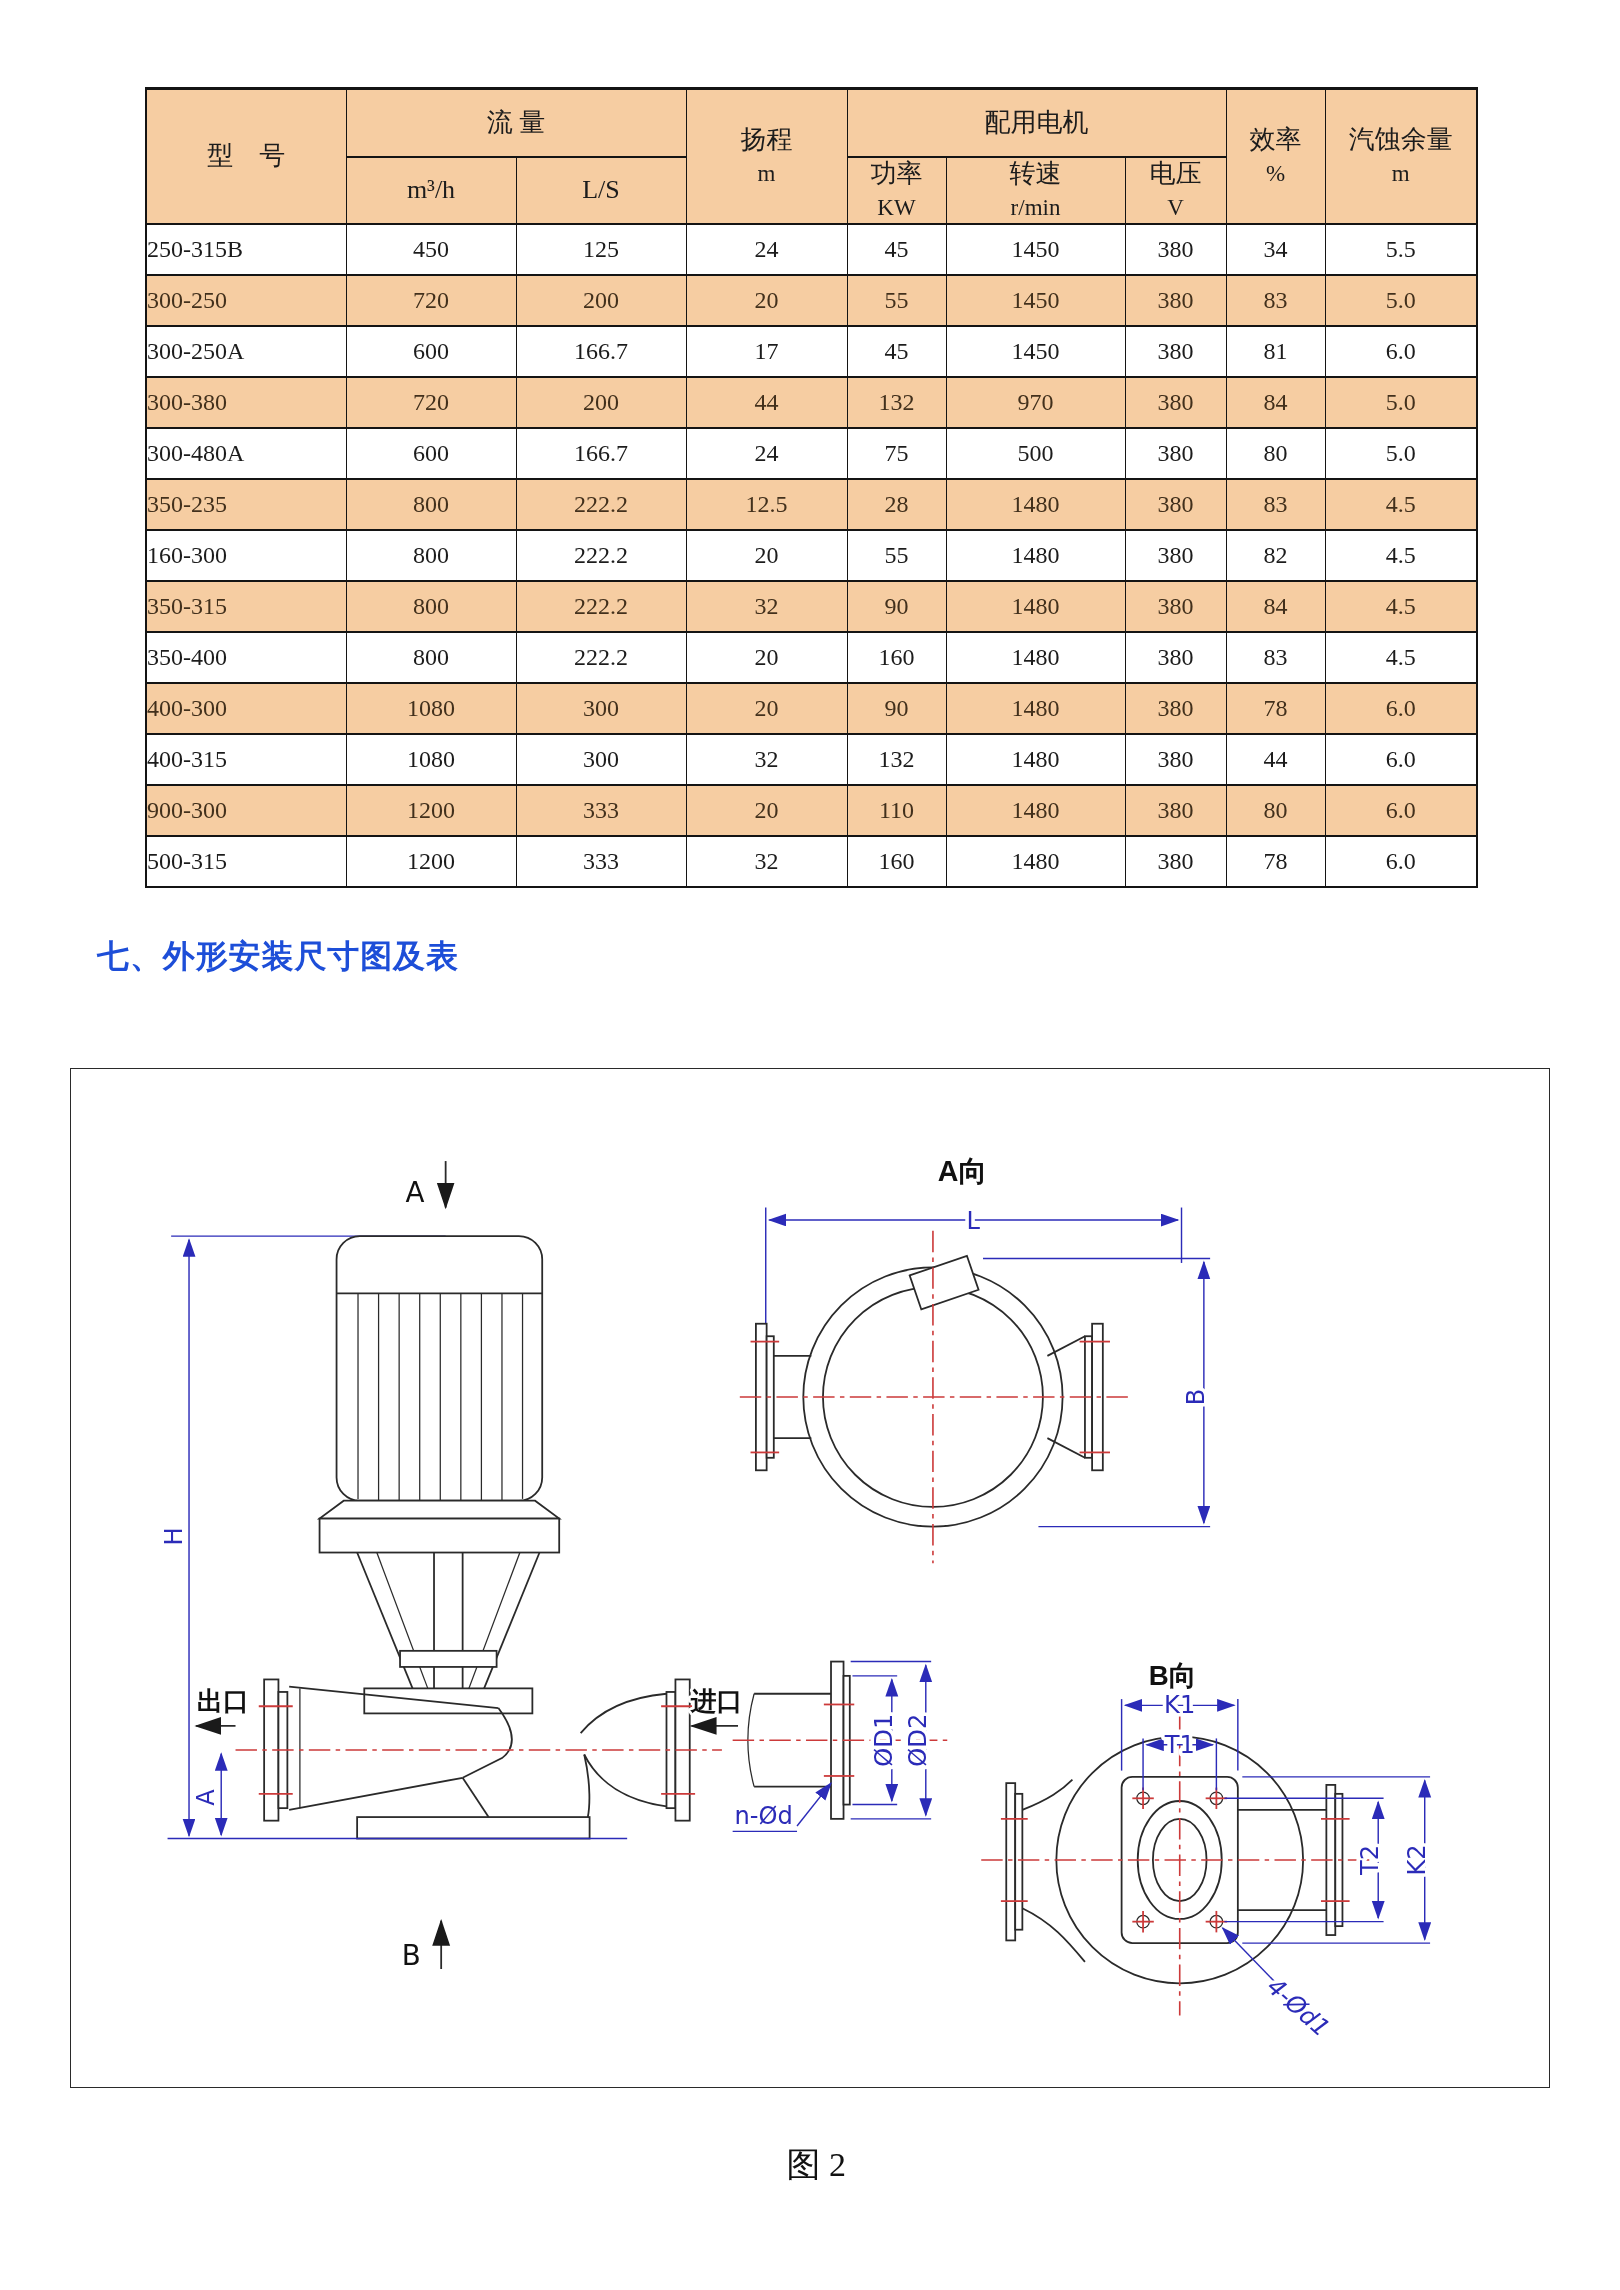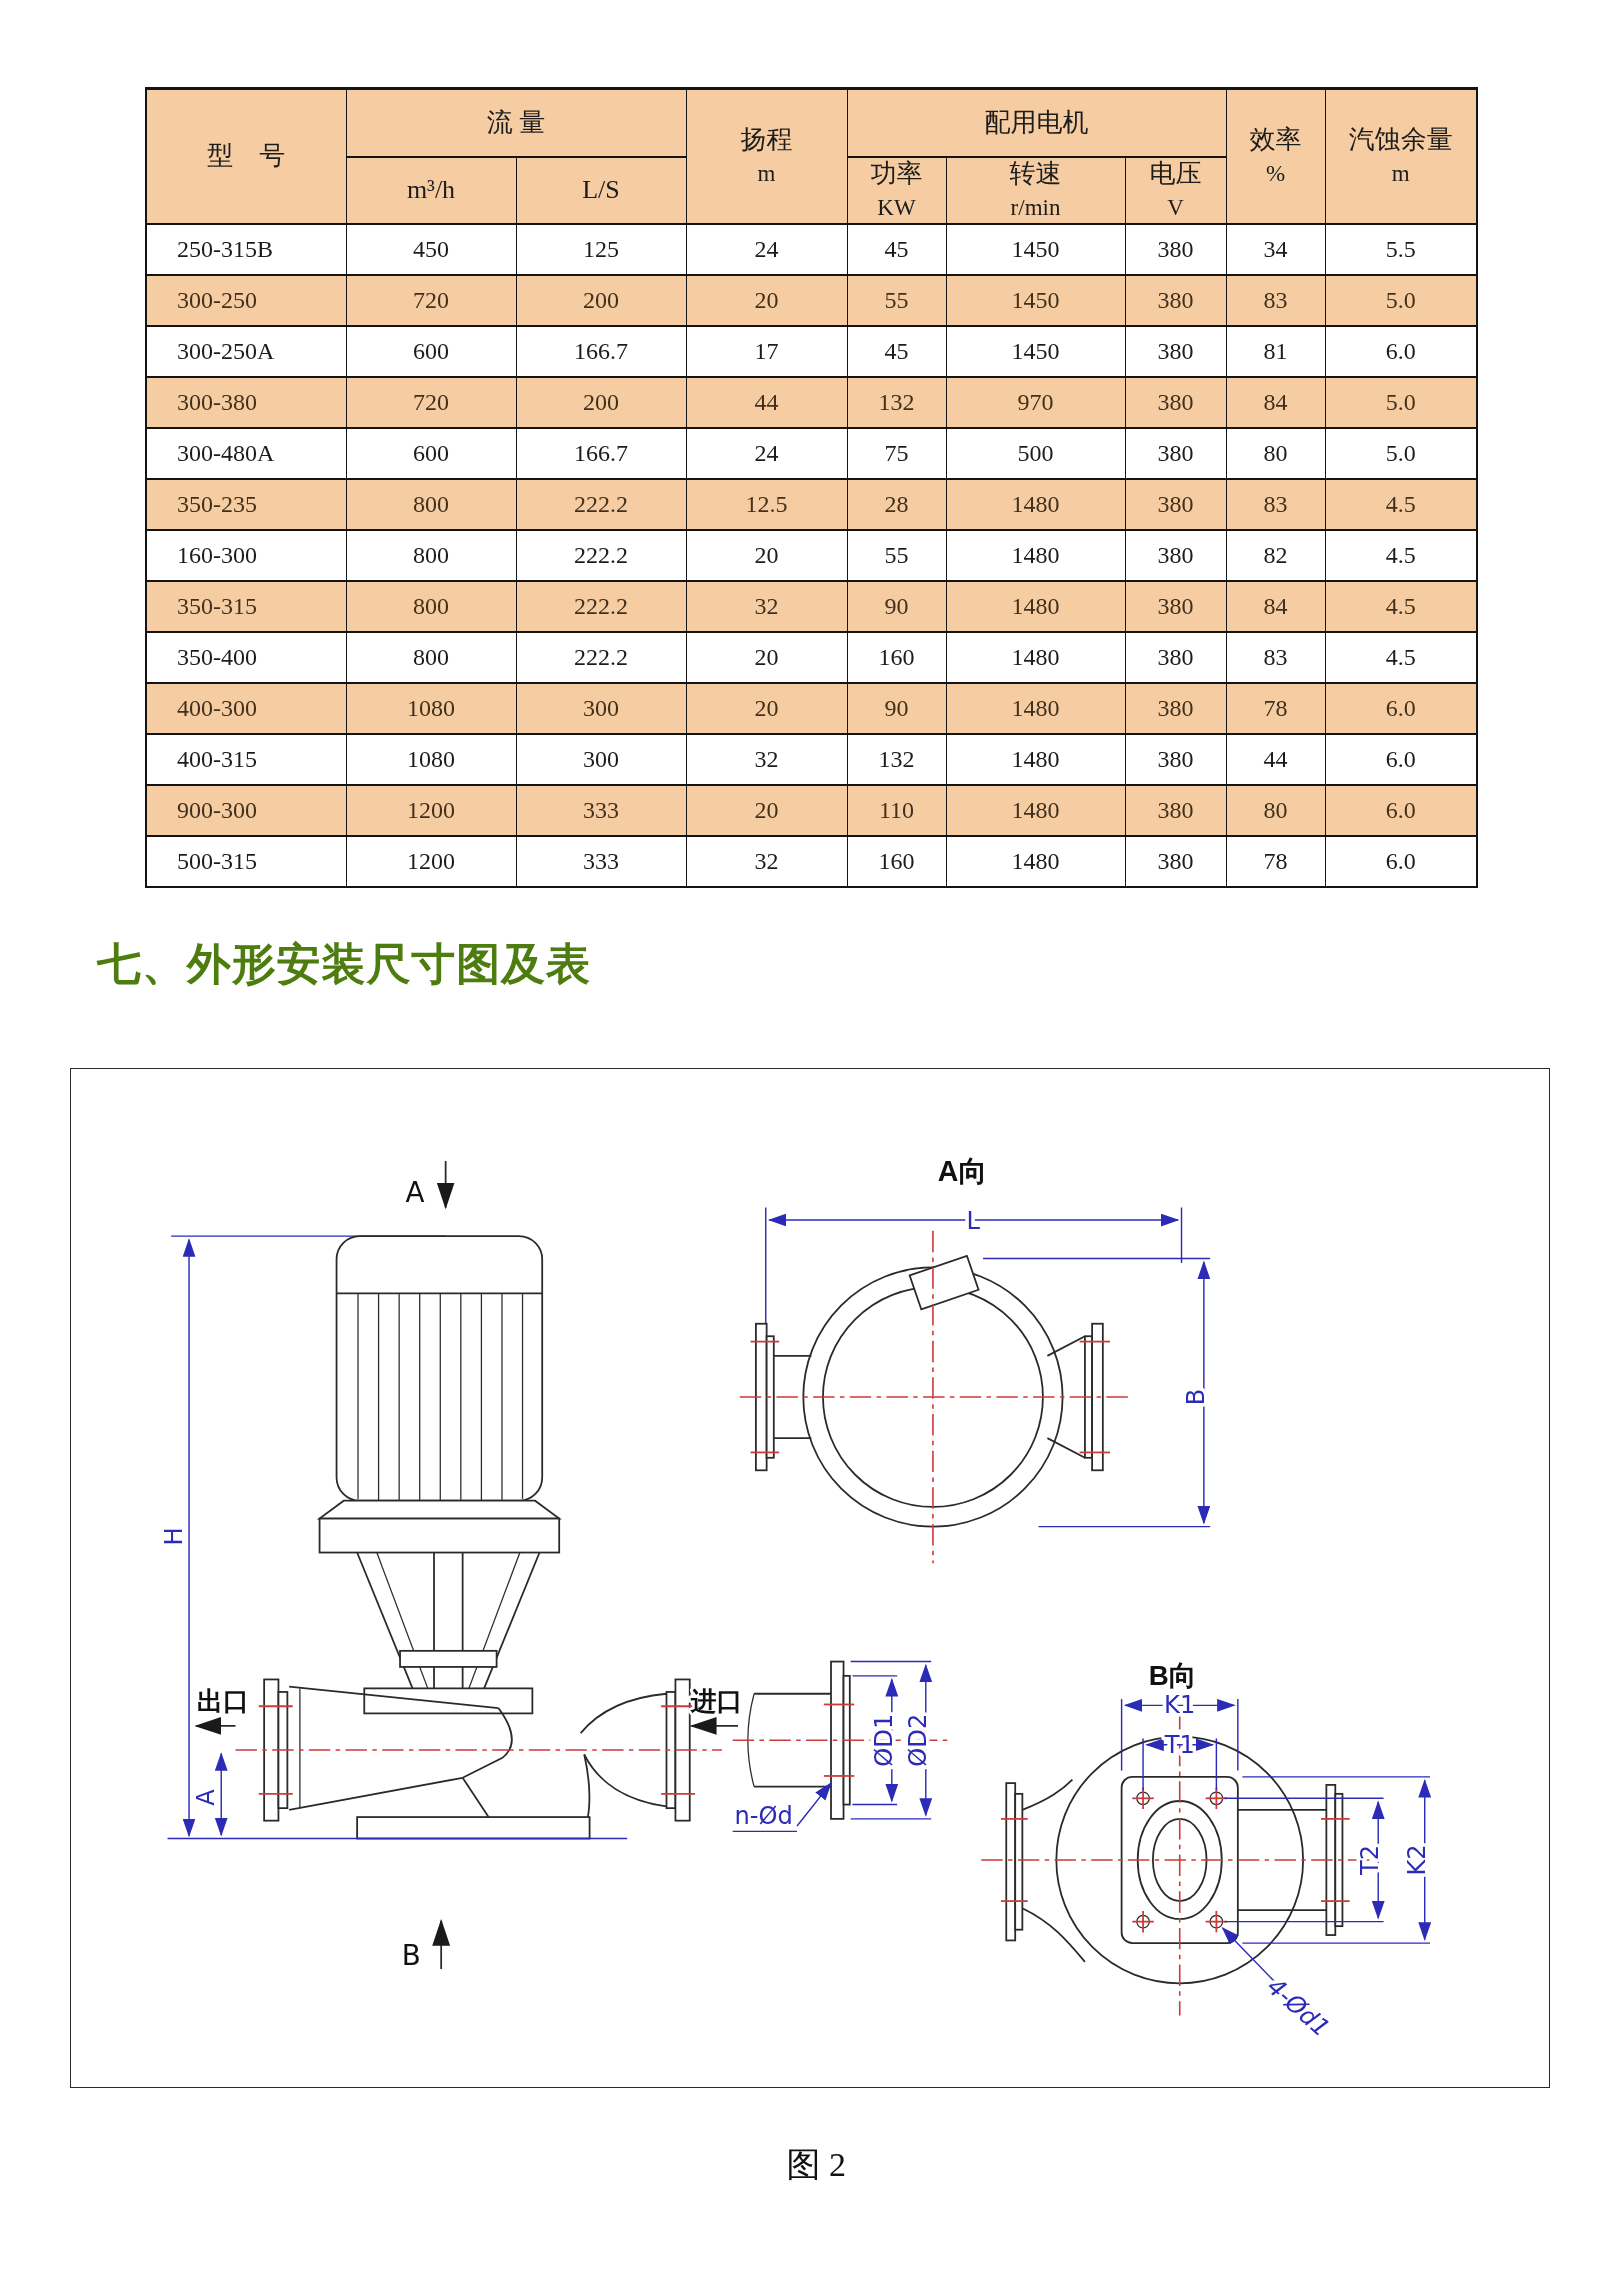--- a/index.html
+++ b/index.html
@@ -9,26 +9,26 @@
   #spec-table-wrap{position:absolute;left:145px;top:87px;width:1331px;}
   table.spec{border-collapse:collapse;width:1331px;table-layout:fixed;
              font-size:24px;color:#1c1c1c;background:#fff;}
   table.spec{border:2.7px solid #141414;border-top-width:3.6px;}
   table.spec th,table.spec td{border:1.8px solid #141414;border-top-width:2.7px;border-bottom-width:2.7px;
              text-align:center;vertical-align:middle;padding:0;}
   table.spec thead th{background:var(--peach,#F6CDA2);font-weight:normal;font-size:26px;line-height:1.25;}
   table.spec thead tr.tier1 th{height:66px;}
   table.spec thead tr.tier2 th{height:64px;}
   table.spec tbody td{height:49px;}
-  table.spec tbody td.model{text-align:left;padding-left:30px;}
+  table.spec tbody td.model{text-align:left;}
   table.spec tbody tr:nth-child(even){background:var(--peach,#F6CDA2);color:#42301c;}
   .unit{font-size:23px;}
   
   #section-heading{position:absolute;left:97px;top:935px;font-family:"Liberation Sans","DejaVu Sans",sans-serif;
-        font-weight:bold;font-size:44px;letter-spacing:0.9px;color:#4d7c0f;}
+        font-weight:bold;font-size:32px;letter-spacing:0.9px;color:#1d4ed8;}
   
   #figure-box{position:absolute;left:70px;top:1068px;width:1480px;height:1020px;
         border:1.8px solid #2a2a2a;box-sizing:border-box;background:#fff;}
   #figure-box svg{display:block;width:100%;height:100%;}
   #figure-caption{position:absolute;left:667px;top:2142px;width:179px;text-align:right;
         font-size:34px;color:#111;}
   
   .k{stroke:var(--line,#2a2a2a);stroke-width:2;fill:none;}
   .kf{stroke:var(--line,#2a2a2a);stroke-width:2;fill:#fff;}
   .thin{stroke-width:1.4;}

